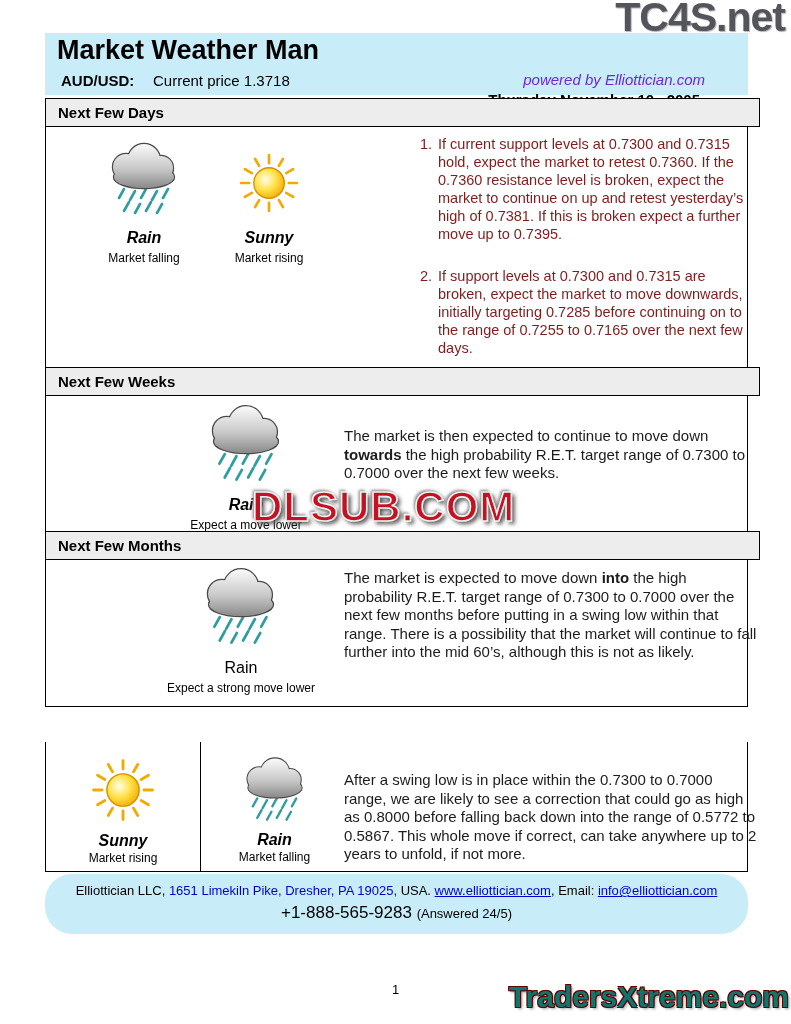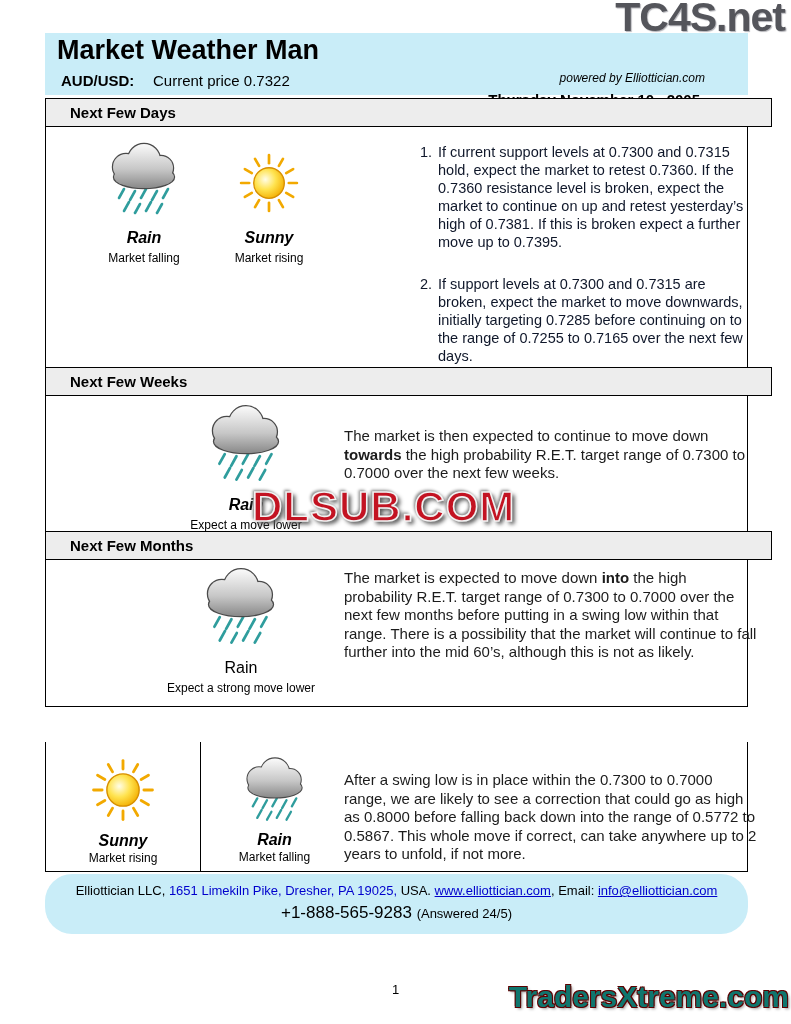--- a/index.html
+++ b/index.html
@@ -25,47 +25,47 @@
     text-shadow:1px 1px 0 #5c0000,-1px -1px 0 #5c0000,1px -1px 0 #5c0000,-1px 1px 0 #5c0000,2px 2px 3px #999;
   }
 
   
   .band{position:absolute;left:45px;width:703px;background:#c9edf8;}
   .band.header{top:33px;height:62px;}
   .hd-title{position:absolute;left:12px;top:2px;font-size:27px;font-weight:bold;}
   .hd-date{position:absolute;right:48px;top:13px;font-size:15px;font-weight:bold;margin-top:45px;}
   .hd-pair{position:absolute;left:16px;top:39px;font-size:15px;font-weight:bold;}
   .hd-price{position:absolute;left:108px;top:39px;font-size:15px;}
-  .hd-powered{position:absolute;right:43px;top:38px;font-size:12px;font-style:italic;color:#000000;}
+  .hd-powered{position:absolute;right:43px;top:38px;font-size:15px;font-style:italic;color:#6d28d9;}
 
   
   .sec-h{
     position:absolute;left:45px;width:701px;height:27px;background:#ededed;
-    border:1px solid #000;display:flex;align-items:center;padding-left:24px;
+    border:1px solid #000;display:flex;align-items:center;padding-left:12px;
     box-sizing:content-box;font-size:15px;font-weight:bold;
   }
   .sec-h .t{font-weight:bold;}
   .sec-b{
     position:absolute;left:45px;width:701px;background:#fff;
     border:1px solid #000;border-top:none;box-sizing:content-box;
   }
   #sec1h{top:98px;}  #sec1b{top:127px;height:240px;}
   #sec2h{top:367px;} #sec2b{top:396px;height:135px;}
   #sec3h{top:531px;} #sec3b{top:560px;height:146px;}
   #sec4h{top:713px;} #sec4b{top:742px;height:129px;}
 
   .icon-block{position:absolute;text-align:center;}
   .icon-block .lab{font-size:16px;font-weight:bold;font-style:italic;margin-top:6px;}
   .icon-block .lab.plain{font-weight:normal;font-style:normal;}
   .icon-block .sub{font-size:12px;margin-top:4px;}
 
   
   .s1-rain{left:28px;top:12px;width:140px;}
   .s1-sun{left:158px;top:20px;width:130px;}
-  .s1-list{position:absolute;left:366px;top:16px;width:346px;color:#0f172a;
+  .s1-list{position:absolute;left:366px;top:8px;width:346px;color:#7f1d1d;
            font-size:14.5px;line-height:18px;}
   .s1-list ol{margin:0;padding-left:24px;}
   .s1-list li{padding-left:2px;}
   .s1-list li + li{margin-top:24px;}
 
   
   .s2-icon{left:110px;top:5px;width:180px;}
   .s3-icon{left:105px;top:4px;width:180px;}
   .para{position:absolute;left:298px;width:410px;font-size:15px;line-height:18.5px;color:#1c1c1c;}
   .s2-para{top:31px;}
@@ -113,21 +113,21 @@
 </svg>
 
 <div class="page">
 
   <div class="wm-top">TC4S.net</div>
 
   <div class="band header">
     <div class="hd-title">Market Weather Man</div>
     <div class="hd-date">Thursday November  10 , 2005</div>
     <div class="hd-pair">AUD/USD:</div>
-    <div class="hd-price">Current price 0.7322</div>
+    <div class="hd-price">Current price 1.3718</div>
     <div class="hd-powered">powered by Elliottician.com</div>
   </div>
 
   <div class="sec-h" id="sec1h">
     <span class="t">Next Few Days</span>
   </div>
   <div class="sec-b" id="sec1b" style="position:absolute;">
     <div class="icon-block s1-rain">
       <svg class="wx" width="92" height="80" viewBox="0 0 92 80">
         <g class="rain">

